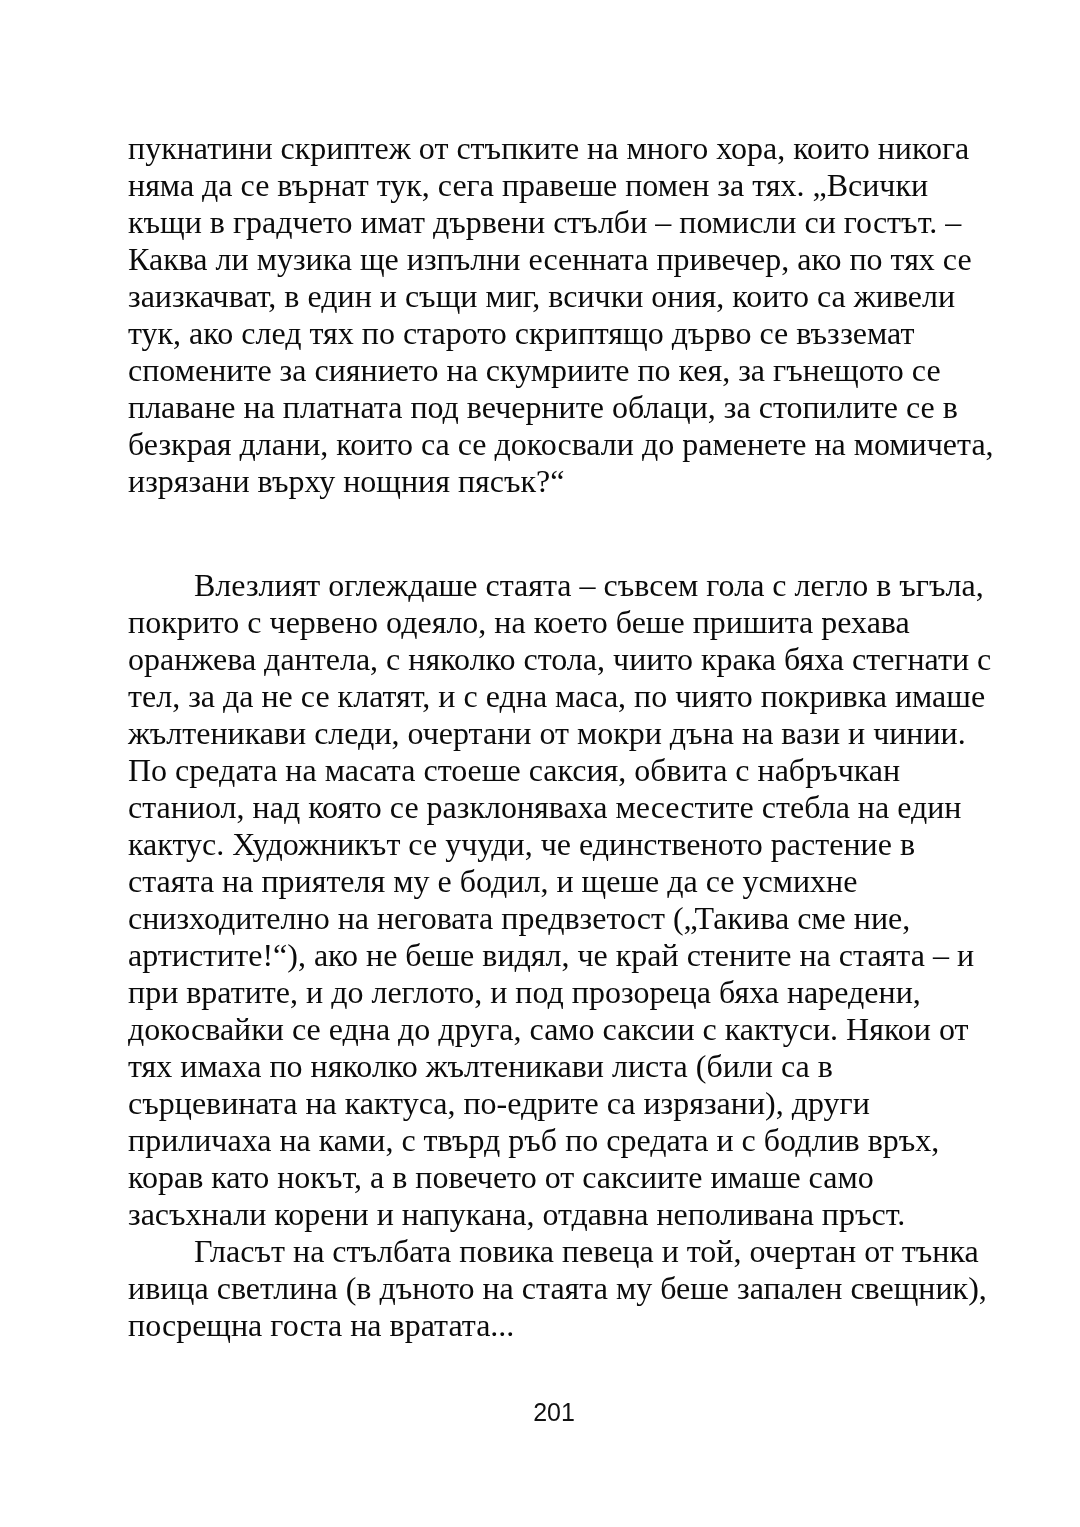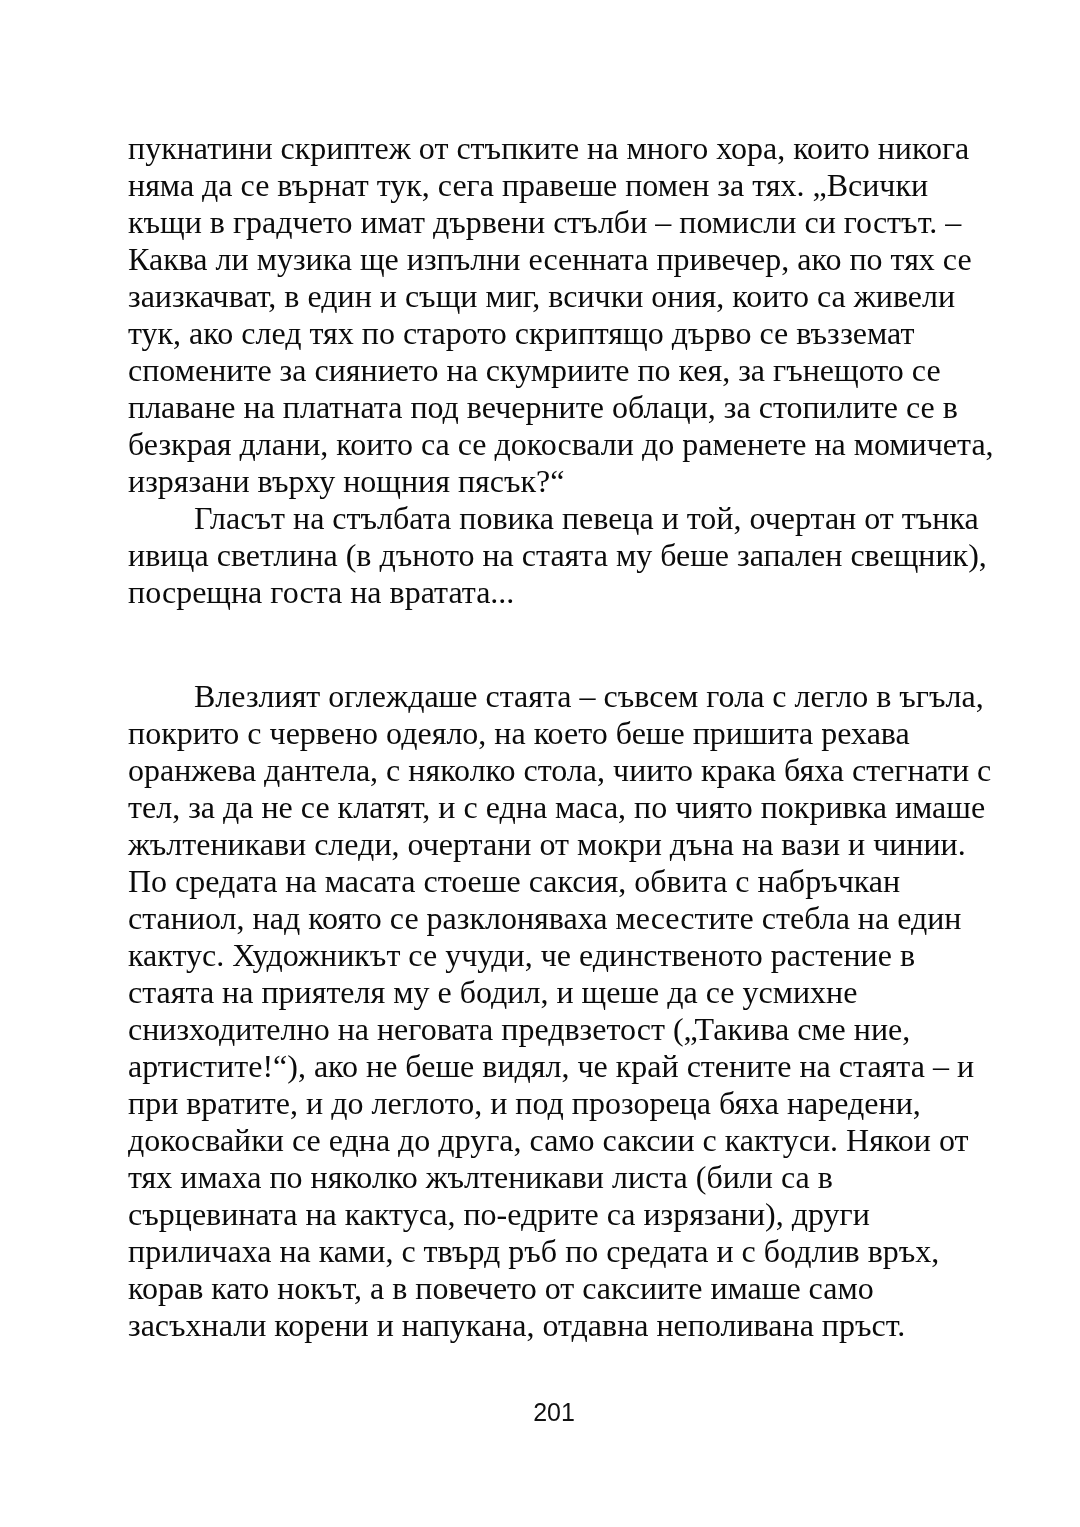--- a/index.html
+++ b/index.html
@@ -57,36 +57,36 @@
     <p>пукнатини скриптеж от стъпките на много хора, които никога
 няма да се върнат тук, сега правеше помен за тях. „Всички
 къщи в градчето имат дървени стълби – помисли си гостът. –
 Каква ли музика ще изпълни есенната привечер, ако по тях се
 заизкачват, в един и същи миг, всички ония, които са живели
 тук, ако след тях по старото скриптящо дърво се възземат
 спомените за сиянието на скумриите по кея, за гънещото се
 плаване на платната под вечерните облаци, за стопилите се в
 безкрая длани, които са се докосвали до раменете на момичета,
 изрязани върху нощния пясък?“</p>
-    <p class="indented">Гласът на стълбата повика певеца и той, очертан от тънка
-ивица светлина (в дъното на стаята му беше запален свещник),
-посрещна госта на вратата...</p>
     <p class="indented gap-before">Влезлият оглеждаше стаята – съвсем гола с легло в ъгъла,
 покрито с червено одеяло, на което беше пришита рехава
 оранжева дантела, с няколко стола, чиито крака бяха стегнати с
 тел, за да не се клатят, и с една маса, по чиято покривка имаше
 жълтеникави следи, очертани от мокри дъна на вази и чинии.
 По средата на масата стоеше саксия, обвита с набръчкан
 станиол, над която се разклоняваха месестите стебла на един
 кактус. Художникът се учуди, че единственото растение в
 стаята на приятеля му е бодил, и щеше да се усмихне
 снизходително на неговата предвзетост („Такива сме ние,
 артистите!“), ако не беше видял, че край стените на стаята – и
 при вратите, и до леглото, и под прозореца бяха наредени,
 докосвайки се една до друга, само саксии с кактуси. Някои от
 тях имаха по няколко жълтеникави листа (били са в
 сърцевината на кактуса, по-едрите са изрязани), други
 приличаха на ками, с твърд ръб по средата и с бодлив връх,
 корав като нокът, а в повечето от саксиите имаше само
 засъхнали корени и напукана, отдавна неполивана пръст.</p>
+    <p class="indented">Гласът на стълбата повика певеца и той, очертан от тънка
+ивица светлина (в дъното на стаята му беше запален свещник),
+посрещна госта на вратата...</p>
   </div>
   <div class="page-number">201</div>
 </div>
 
 </body></html>

